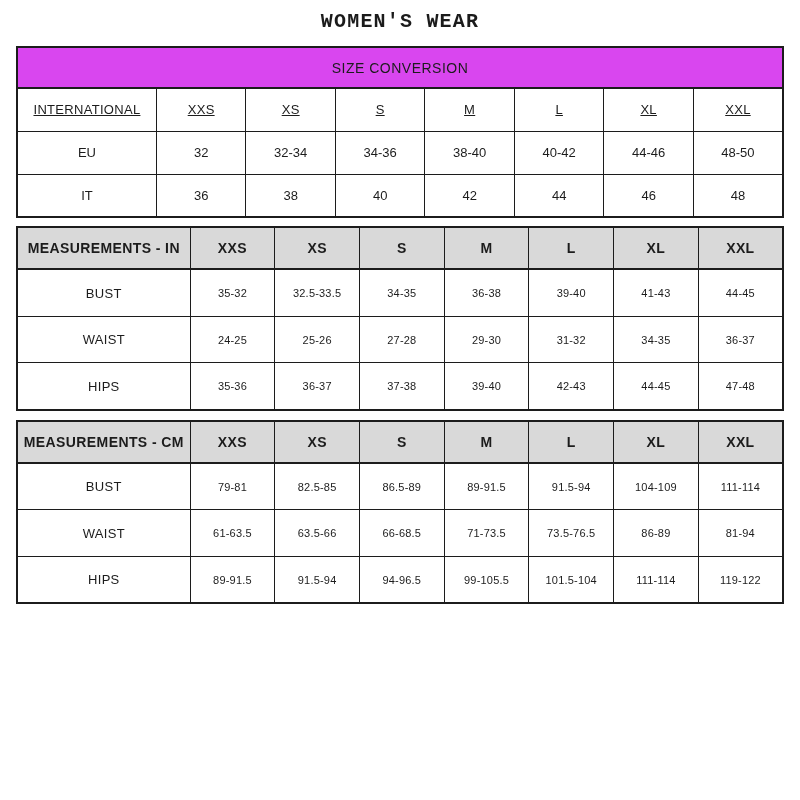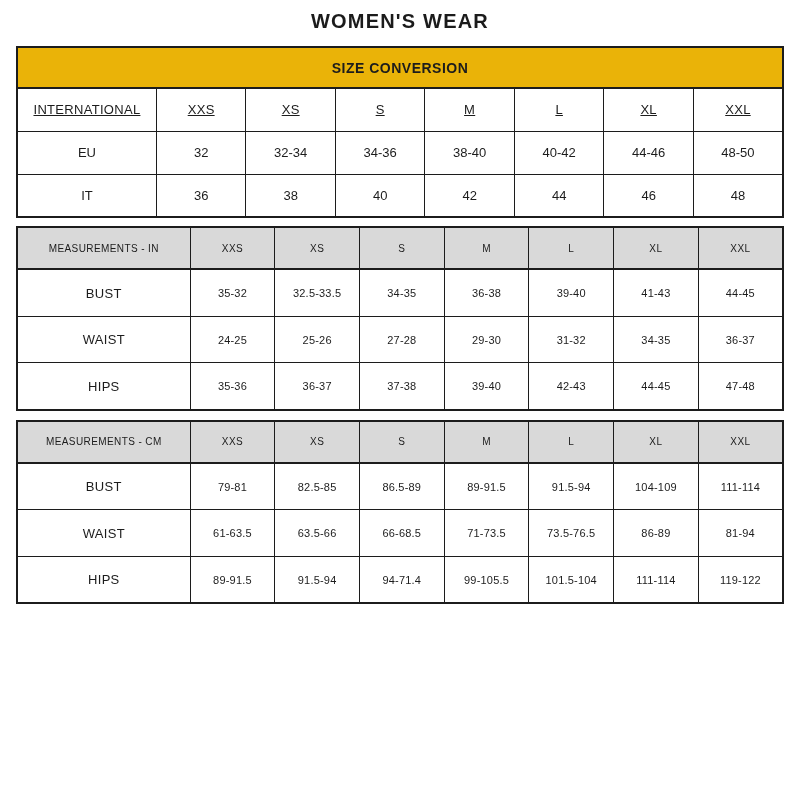--- a/index.html
+++ b/index.html
@@ -17,56 +17,57 @@
     margin: 0 auto;
     padding-top: 8px;
   }
   .page-title {
     text-align: center;
     font-size: 20px;
     font-weight: 700;
     letter-spacing: 1.2px;
     margin: 2px 0 13px 0;
     color: #1b1b1b;
+    font-family: Liberation Mono, monospace;
   }
   table {
     border-collapse: collapse;
     table-layout: fixed;
     width: 768px;
     border: 2.5px solid #1c1c1c;
   }
   td, th {
     border: 1.5px solid #1c1c1c;
     text-align: center;
     vertical-align: middle;
     padding: 0 2px;
     overflow: hidden;
     white-space: nowrap;
   }
   
   .t-conv { margin-bottom: 8px; }
   .t-conv .caption-cell {
-    background: #eab308;
+    background: #d946ef;
     height: 39px;
     font-size: 14px;
-    font-weight: 700;
+    font-weight: 400;
     letter-spacing: 0.5px;
     border-bottom: 2.5px solid #1c1c1c;
   }
   .t-conv td { height: 41.8px; font-size: 13px; }
   .t-conv .hdr td { font-weight: 500; letter-spacing: 0.3px; text-decoration: underline; }
   .t-conv .col-label { width: 18.2%; }
   
   .t-meas { margin-bottom: 9px; }
   .t-meas .col-label { width: 22.6%; }
   .t-meas .hdr td {
     background: #d9d9d9;
     height: 40px;
-    font-size: 10px;
-    font-weight: 400;
+    font-size: 14px;
+    font-weight: 700;
     letter-spacing: 0.4px;
     border-bottom: 2.5px solid #1c1c1c;
   }
   .t-meas td { height: 45.5px; }
   .t-meas .row-label { font-size: 13px; letter-spacing: 0.3px; }
   .t-meas .val { font-size: 11px; letter-spacing: 0.2px; }
 </style>
 </head>
 <body>
 
@@ -216,21 +217,21 @@
       <td class="val">66-68.5</td>
       <td class="val">71-73.5</td>
       <td class="val">73.5-76.5</td>
       <td class="val">86-89</td>
       <td class="val">81-94</td>
     </tr>
     <tr>
       <td class="row-label">HIPS</td>
       <td class="val">89-91.5</td>
       <td class="val">91.5-94</td>
-      <td class="val">94-71.4</td>
+      <td class="val">94-96.5</td>
       <td class="val">99-105.5</td>
       <td class="val">101.5-104</td>
       <td class="val">111-114</td>
       <td class="val">119-122</td>
     </tr>
   </tbody>
     </table>
 
 </div>
 

